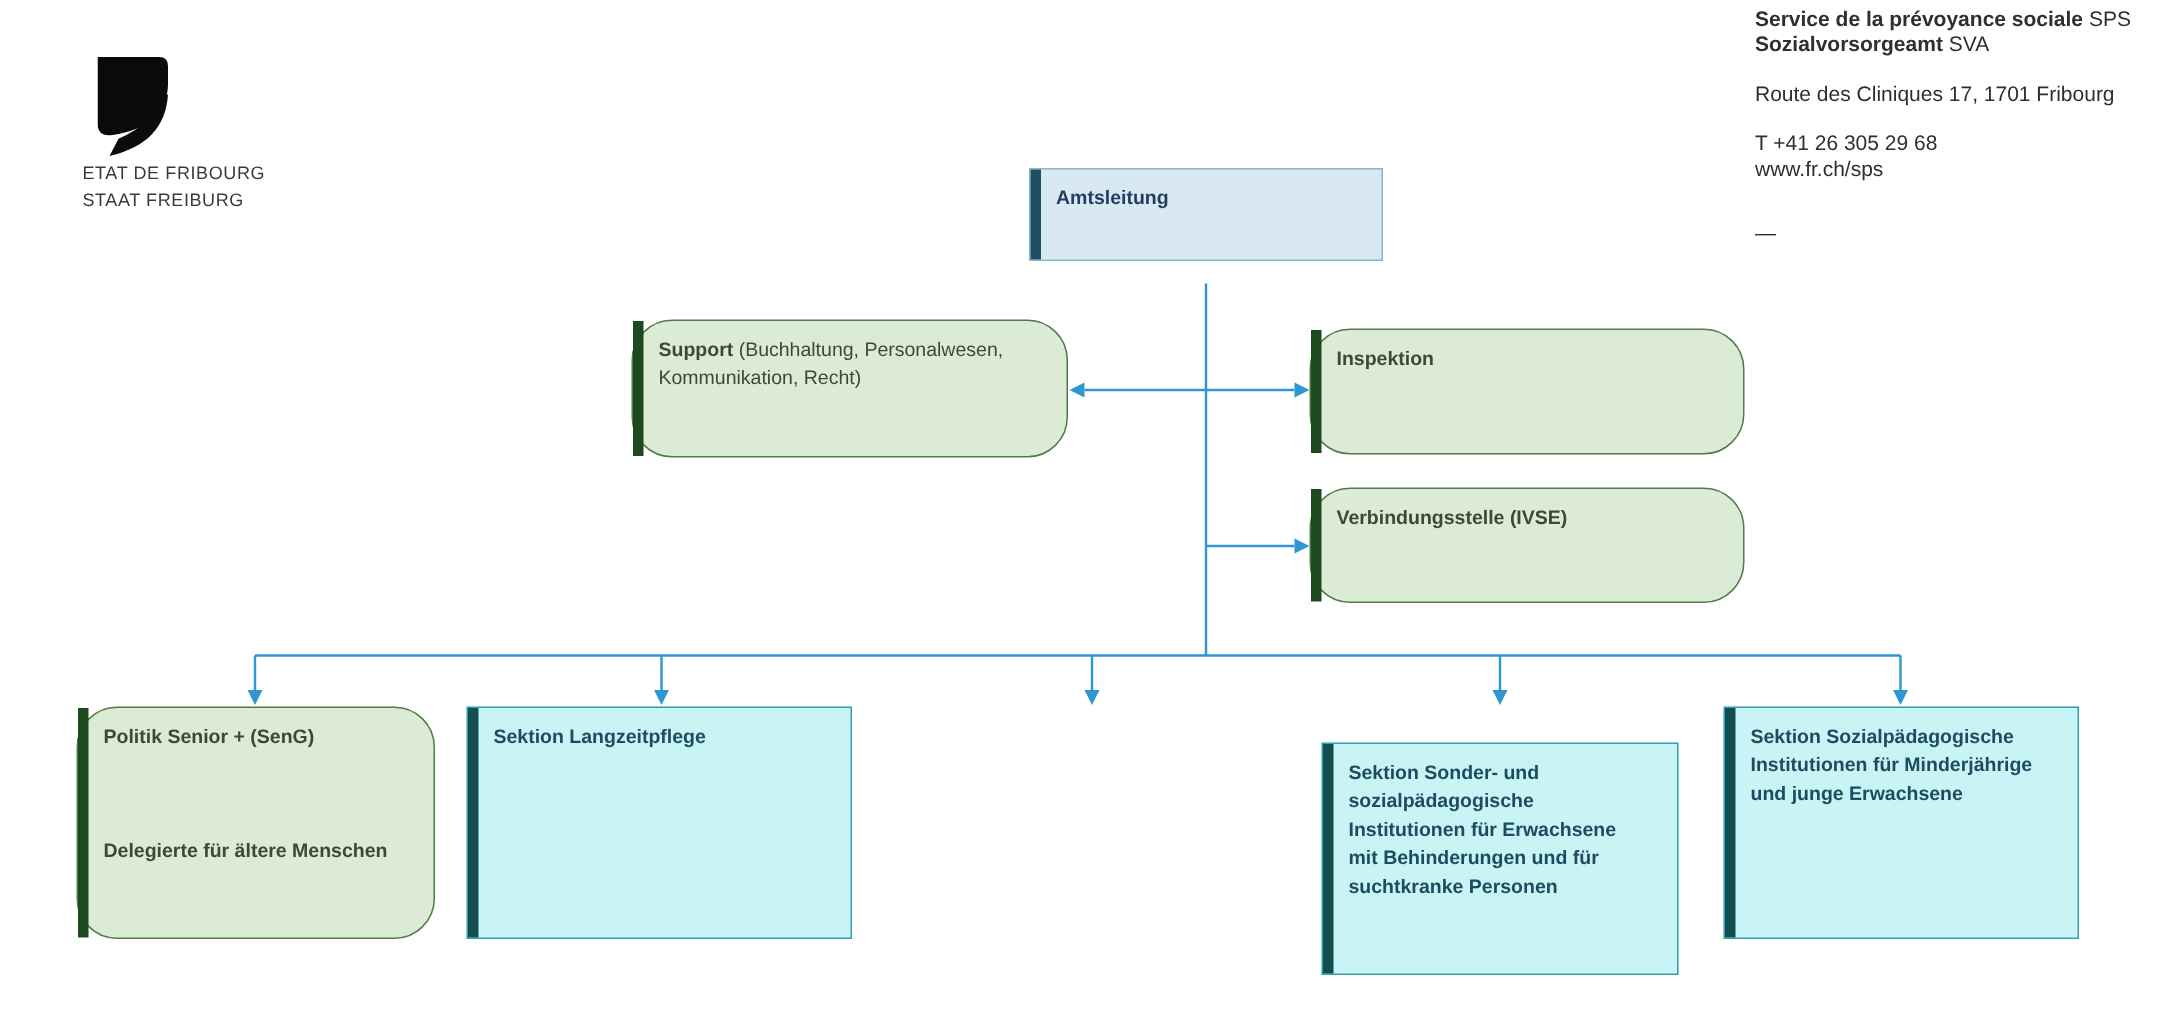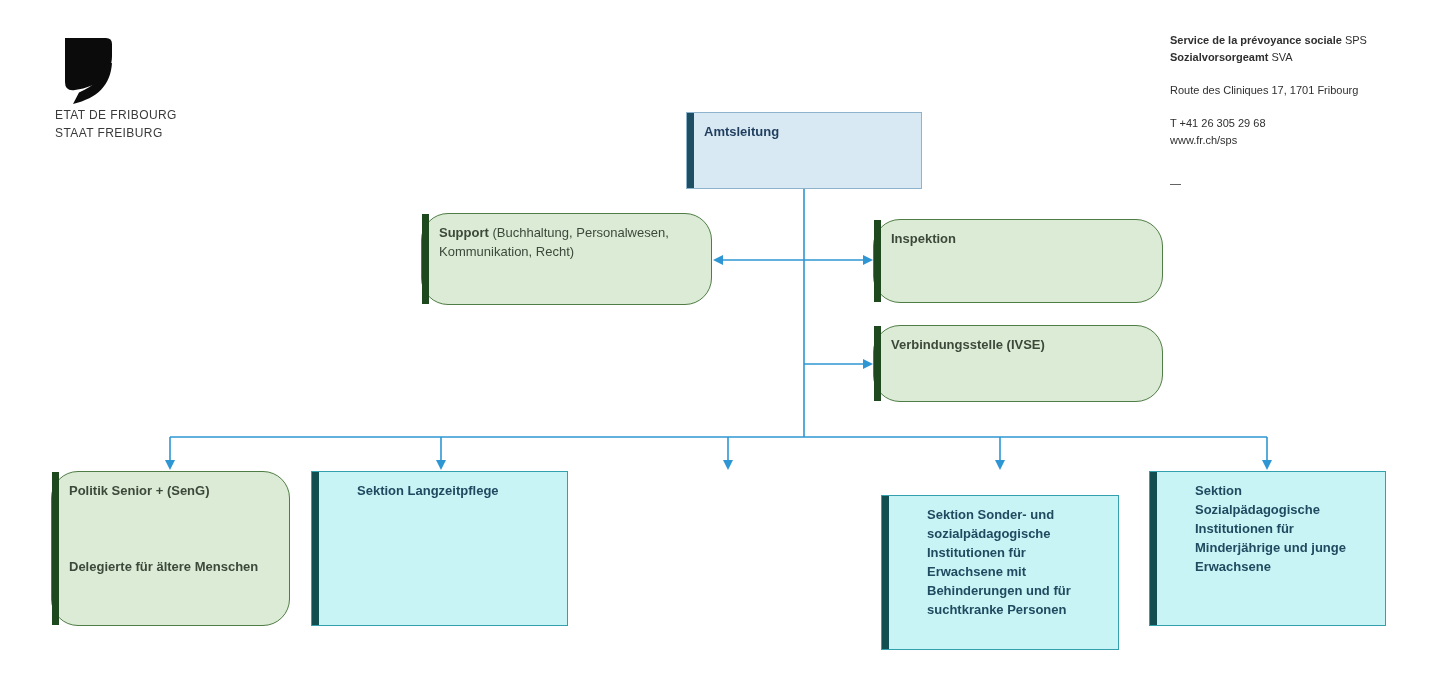--- a/index.html
+++ b/index.html
@@ -14,49 +14,49 @@
   body{font-family:"Liberation Sans","DejaVu Sans",sans-serif;}
   .canvas{position:relative;width:1440px;height:676px;background:#fff;overflow:hidden;}
 
   
   .logo-mark{position:absolute;left:65px;top:38px;width:47px;height:66px;}
   .logo-mark path{fill:var(--logo-black);}
   .logo-text{position:absolute;left:55px;top:106px;font-size:12px;line-height:18px;
     letter-spacing:0.4px;color:#3A3A3A;}
 
   
-  .header{position:absolute;left:1170px;top:32px;width:260px;font-size:11px;
+  .header{position:absolute;left:1170px;top:4px;width:260px;font-size:14px;
     line-height:17px;color:var(--header-text);}
   .header .b{font-weight:bold;}
   .header .addr{margin-top:16px;}
   .header .phone{margin-top:16px;}
   .header .dash{margin-top:26px;}
 
   
   svg.connectors{position:absolute;left:0;top:0;width:1440px;height:676px;}
   svg.connectors line,svg.connectors polyline{stroke:var(--connector);stroke-width:1.6;fill:none;}
   svg.connectors polygon{fill:var(--connector);}
 
   
   .node{position:absolute;border:1px solid;font-size:13px;font-weight:bold;line-height:19px;}
   .node .bar{position:absolute;left:0;top:0;bottom:0;width:7px;}
   .node .content{position:relative;padding:9px 22px 8px 17px;}
   .node.blue{background:var(--blue-fill);border-color:var(--blue-border);color:var(--blue-text);}
   .node.blue .bar{background:var(--blue-bar);}
   .node.green{background:var(--green-fill);border-color:var(--green-border);color:var(--green-text);border-radius:27px;}
   .node.green .bar{background:var(--green-bar);}
-  .node.cyan{background:var(--cyan-fill);border-color:var(--cyan-border);color:var(--cyan-text);padding-left:28px;}
+  .node.cyan{background:var(--cyan-fill);border-color:var(--cyan-border);color:var(--cyan-text);}
   .node.cyan .bar{background:var(--cyan-bar);}
   .node .regular{font-weight:normal;}
   .node .subtitle{margin-top:19px;}
   .node.gap-large .subtitle{margin-top:57px;}
   .node.wide .content{padding-right:8px;}
 
   
-  .n-root{left:686px;top:112px;width:236px;height:77px;}
+  .n-root{left:686px;top:112px;width:236px;height:62px;}
   .n-support{left:421px;top:213px;width:291px;height:92px;}
   .n-inspektion{left:873px;top:219px;width:290px;height:84px;}
   .n-verbindung{left:873px;top:325px;width:290px;height:77px;}
   .n-b1{left:51px;top:471px;width:239px;height:155px;}
   .n-b2{left:311px;top:471px;width:257px;height:155px;}
   .n-b3{left:608px;top:471px;width:240px;height:155px;}
   .n-b4{left:881px;top:471px;width:238px;height:155px;margin-top:24px;}
   .n-b5{left:1149px;top:471px;width:237px;height:155px;}
 </style>
 </head>

